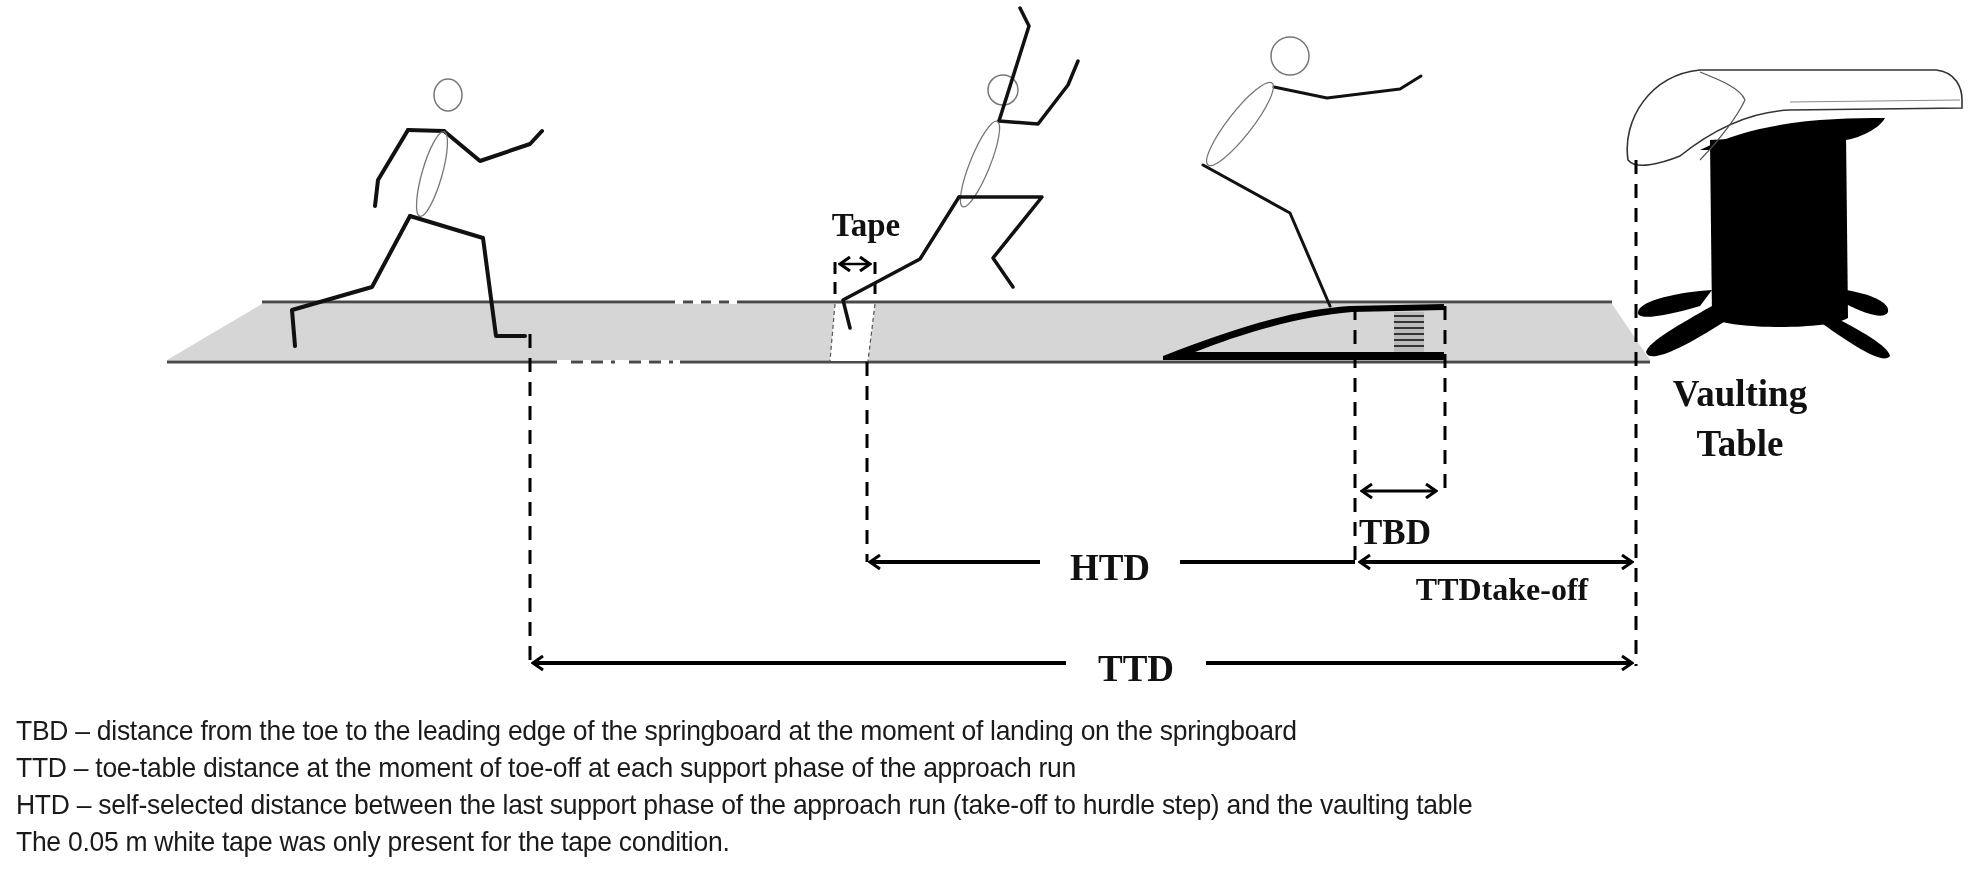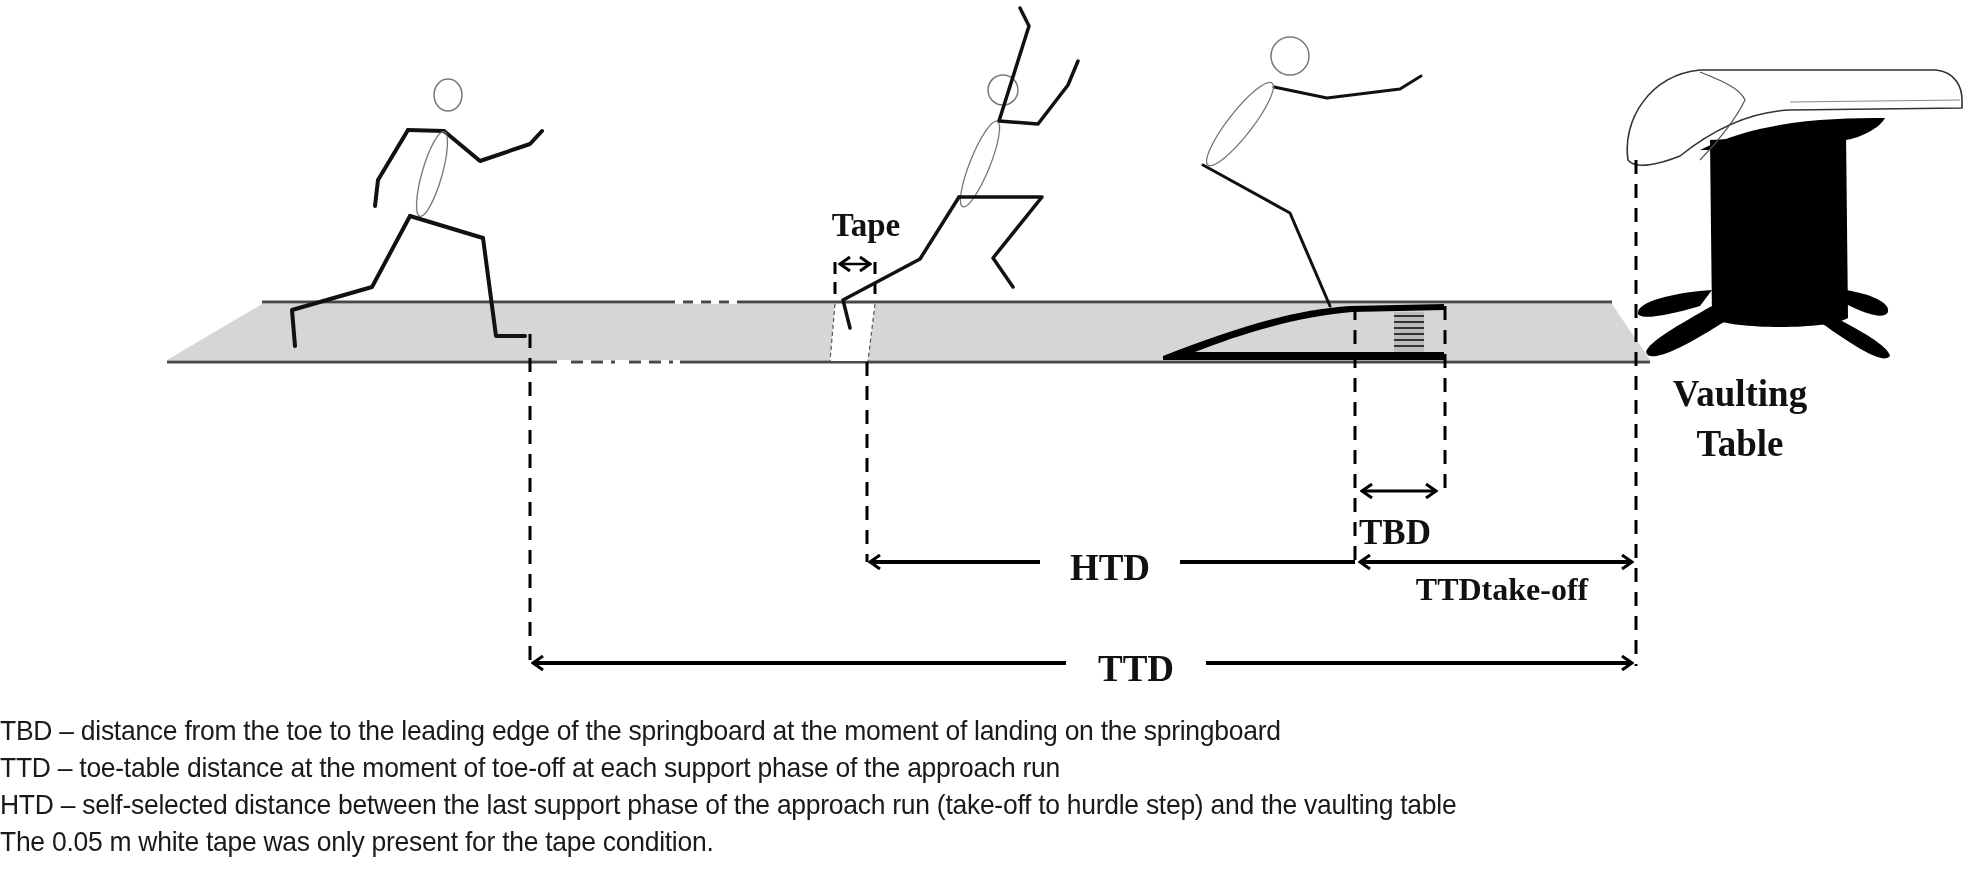--- a/index.html
+++ b/index.html
@@ -1,19 +1,19 @@
 <!DOCTYPE html>
 <html><head>
 <meta charset="utf-8">
 <style>
   html, body { margin: 0; padding: 0; background: #ffffff; }
   body { width: 1971px; height: 871px; position: relative; overflow: hidden; }
   #diagram { position: absolute; left: 0; top: 0; width: 1971px; height: 700px; }
   .lbl { font-family: "Liberation Serif", "DejaVu Serif", serif; font-weight: bold; fill: #111; }
-  #caption { position: absolute; left: 0; top: 712px; width: 1829px;
+  #caption { position: absolute; left: 16px; top: 712px; width: 1829px;
     font-family: "Liberation Sans", "DejaVu Sans", sans-serif; font-size: 28.5px; color: #1a1a1a;
     line-height: 37px; letter-spacing: -0.3px; }
   #caption div { white-space: nowrap; transform-origin: left center; transform: scaleX(0.93); }
 </style>
 </head>
 <body>
 
 <svg id="diagram" viewBox="0 0 1971 700" xmlns="http://www.w3.org/2000/svg">
   <defs>
     <marker id="arrowR" markerWidth="14" markerHeight="16" refX="12" refY="8" orient="auto" markerUnits="userSpaceOnUse">

